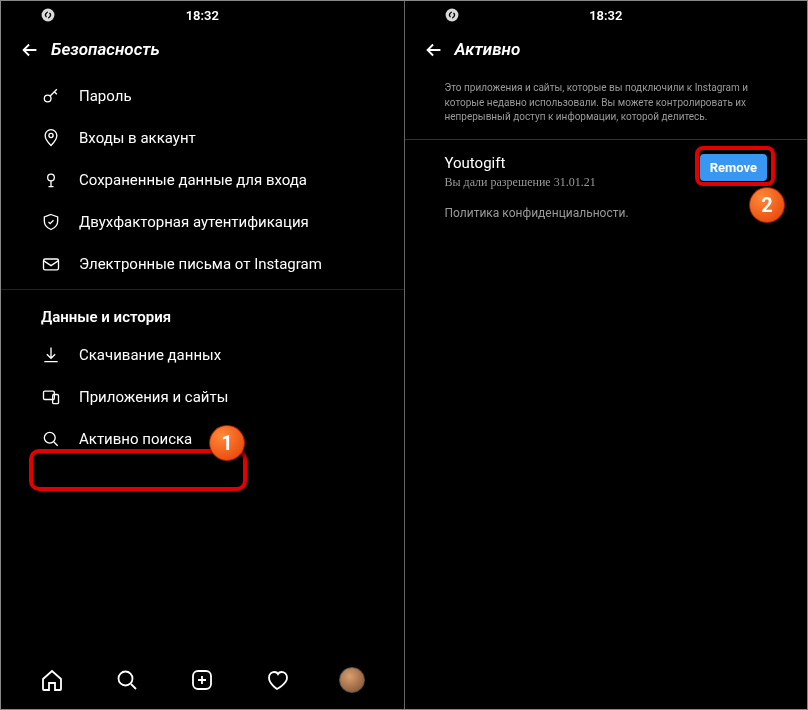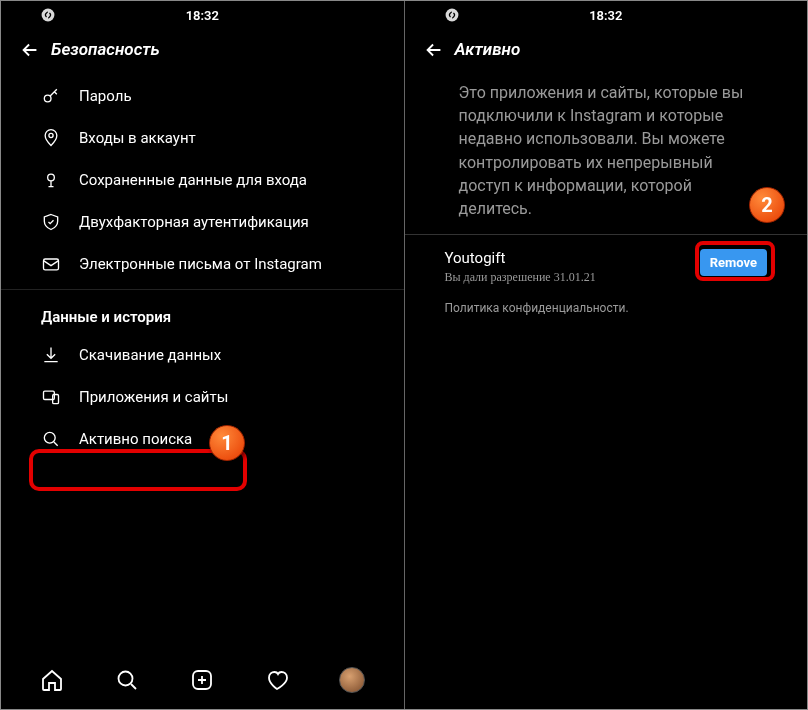--- a/index.html
+++ b/index.html
@@ -21,21 +21,21 @@
 .item .icon { width: 20px; height: 20px; display: flex; align-items: center; justify-content: center; flex-shrink: 0; }
 .item .icon svg { width: 20px; height: 20px; stroke: #fff; fill: none; stroke-width: 1.6; }
 .highlight-red-1 { position: absolute; left: 28px; top: 448px; width: 218px; height: 42px; border: 4px solid #e30000; border-radius: 10px; pointer-events: none; }
 .badge { position: absolute; width: 36px; height: 36px; border-radius: 50%; background: radial-gradient(circle at 35% 30%, #ff8a3a, #e63a00); border: 1px solid #a02400; display: flex; align-items: center; justify-content: center; color: #fff; font-size: 20px; font-weight: 700; box-shadow: 2px 3px 4px rgba(0,0,0,.55); }
 .badge-1 { left: 208px; top: 424px; }
 .badge-2 { right: 22px; top: 186px; }
 .bottomnav { position: absolute; bottom: 0; left: 0; right: 0; height: 58px; display: flex; align-items: center; justify-content: space-around; padding: 0 14px; }
 .bottomnav .navicon { width: 26px; height: 26px; display: flex; align-items: center; justify-content: center; }
 .bottomnav .navicon svg { width: 24px; height: 24px; stroke: #fff; fill: none; stroke-width: 1.8; }
 .avatar { width: 26px; height: 26px; border-radius: 50%; background: radial-gradient(circle at 40% 35%, #d8a070, #7a4a2a); border: 1px solid #555; }
-.desc { font-size: 16px; color: #9a9a9a; padding: 6px 40px 14px 40px; line-height: 1.45; margin-left: 14px; }
+.desc { font-size: 10px; color: #9a9a9a; padding: 6px 40px 14px 40px; line-height: 1.45; }
 .divider-h2 { height: 1px; background: #333; }
 .app-row { padding: 14px 40px 6px 40px; display: flex; align-items: flex-start; justify-content: space-between; }
 .app-row .app-left { display: flex; flex-direction: column; gap: 3px; }
 .app-name { font-size: 15px; color: #fff; }
 .app-sub { font-size: 12px; color: #9a9a9a; font-family: Liberation Serif, serif; }
 .remove-wrap { position: relative; }
 .remove-btn { background: #3897f0; color: #fff; font-size: 13px; font-weight: 700; border: none; border-radius: 4px; padding: 6px 10px; }
 .highlight-red-2 { position: absolute; right: -8px; top: -8px; width: 80px; height: 40px; border: 4px solid #e30000; border-radius: 8px; pointer-events: none; }
 .policy { font-size: 12px; color: #9a9a9a; padding: 10px 40px; }
 </style>

